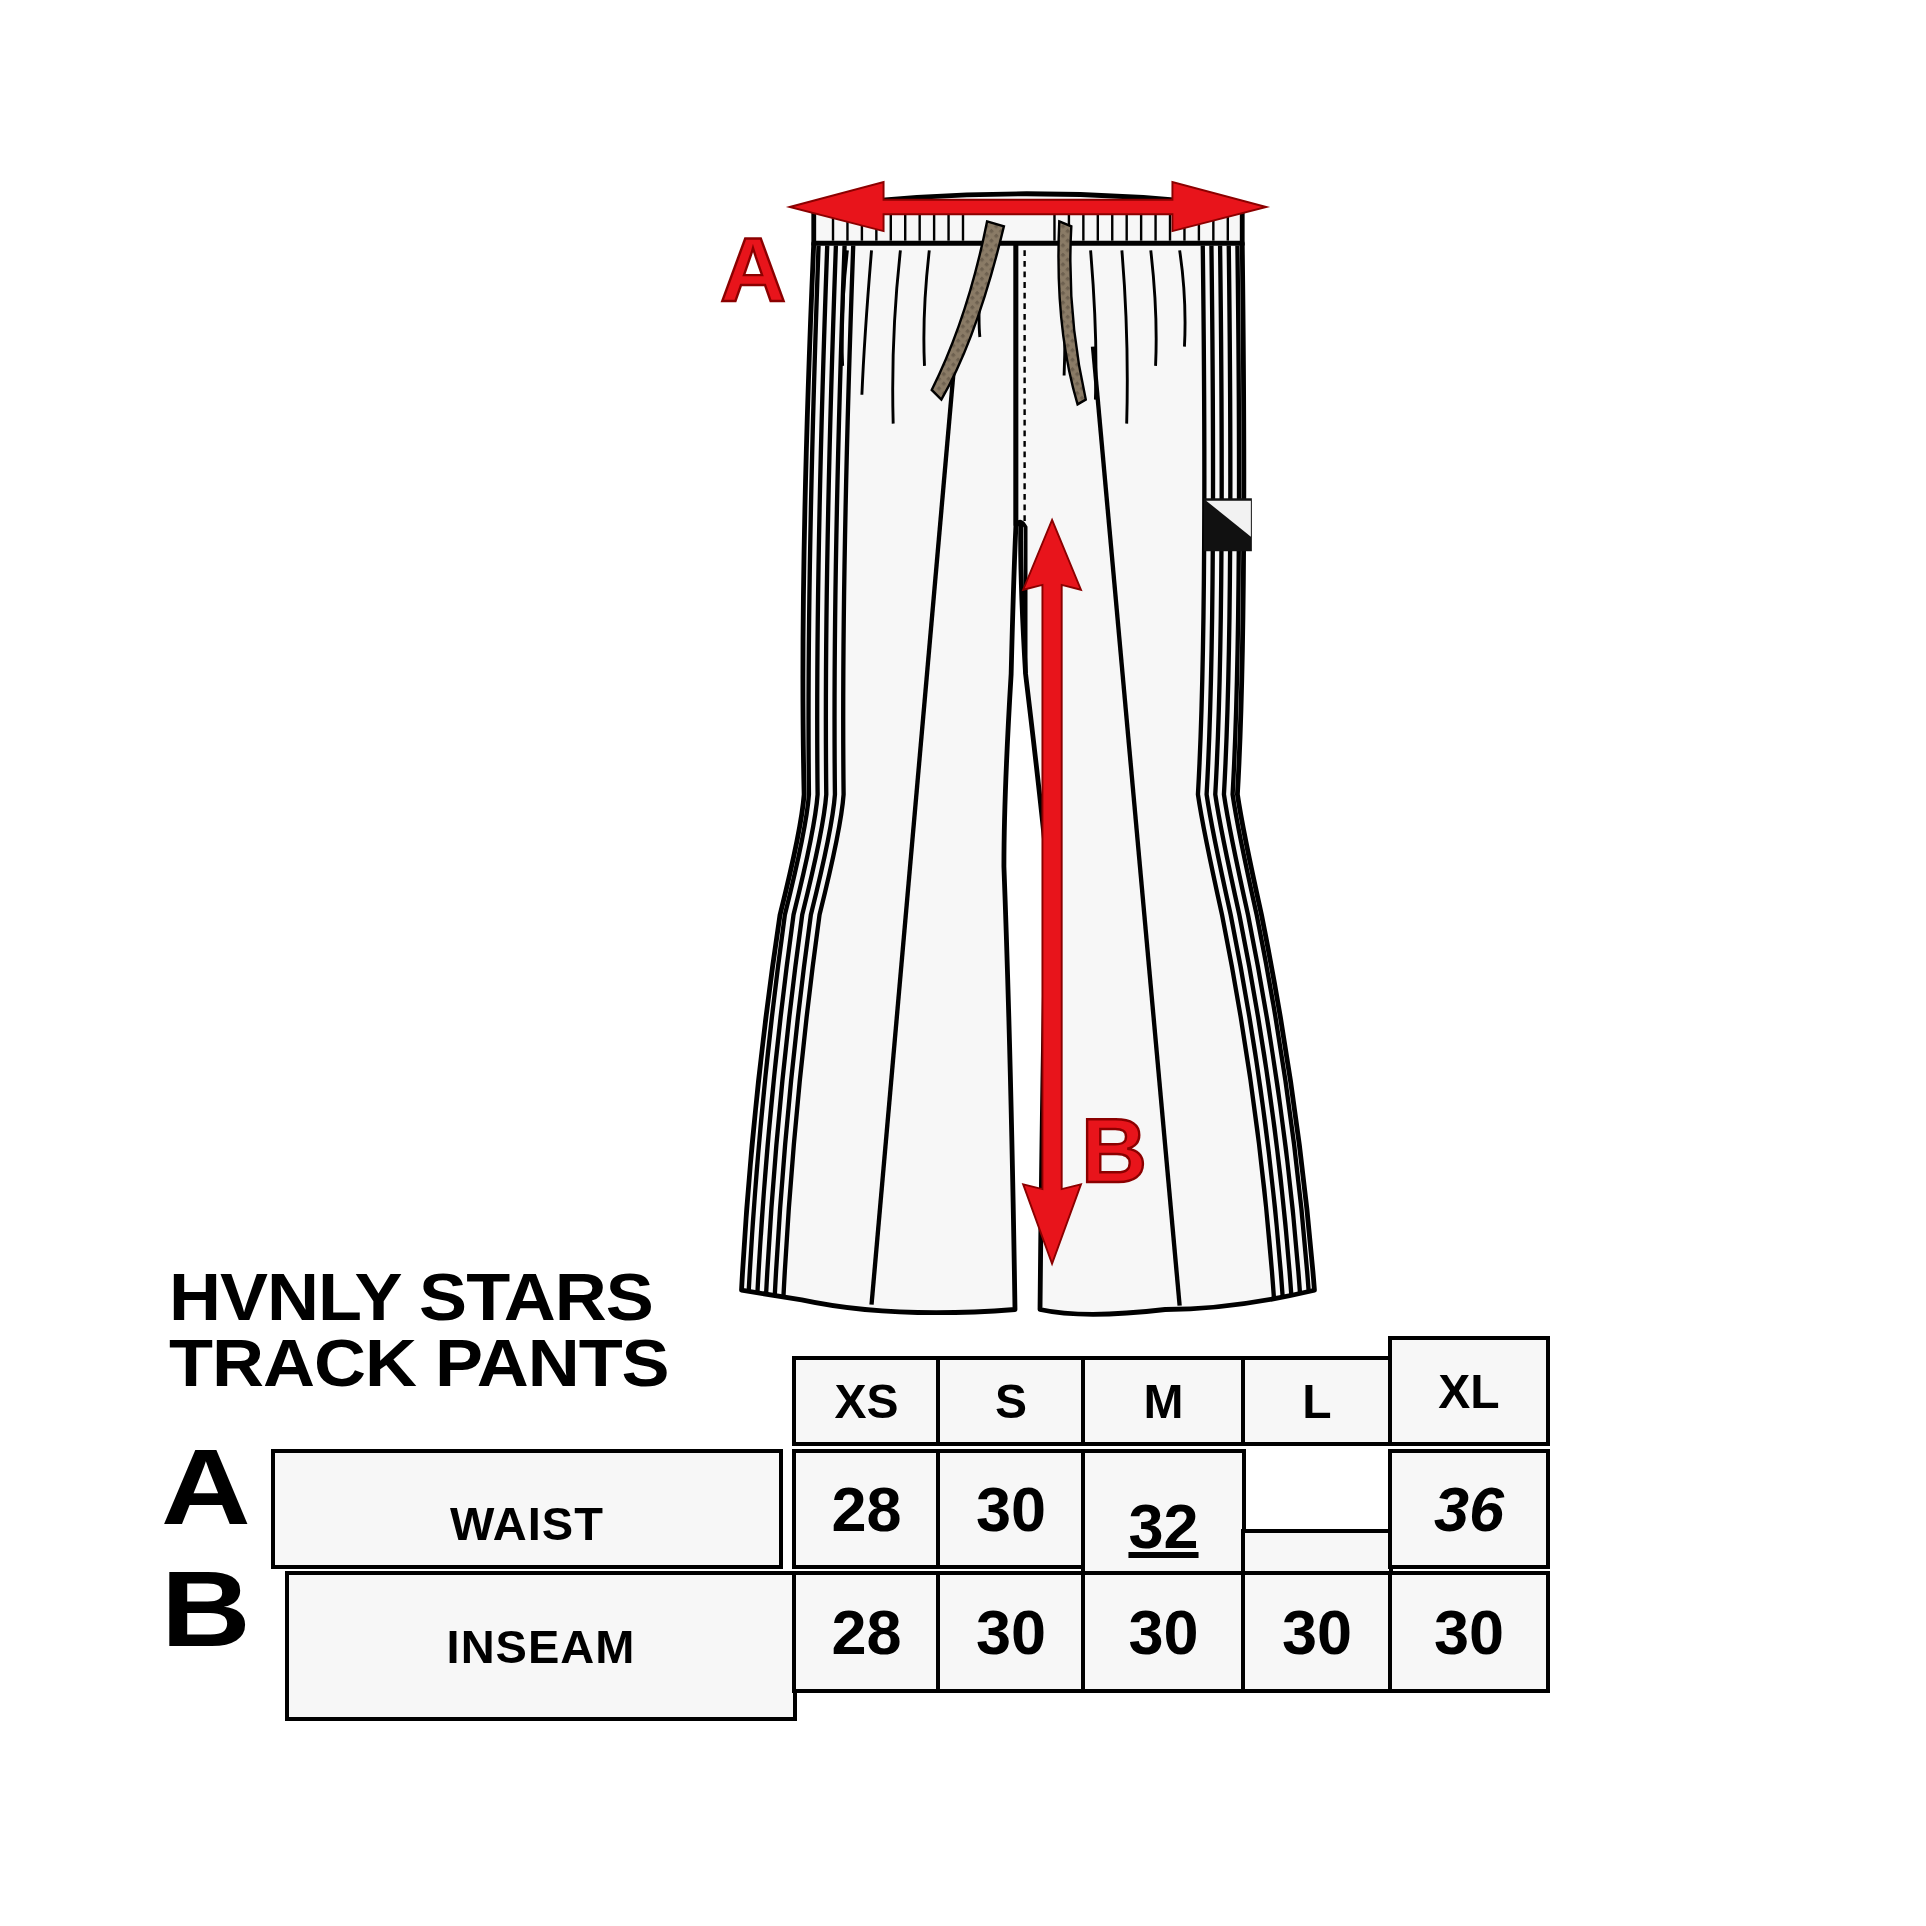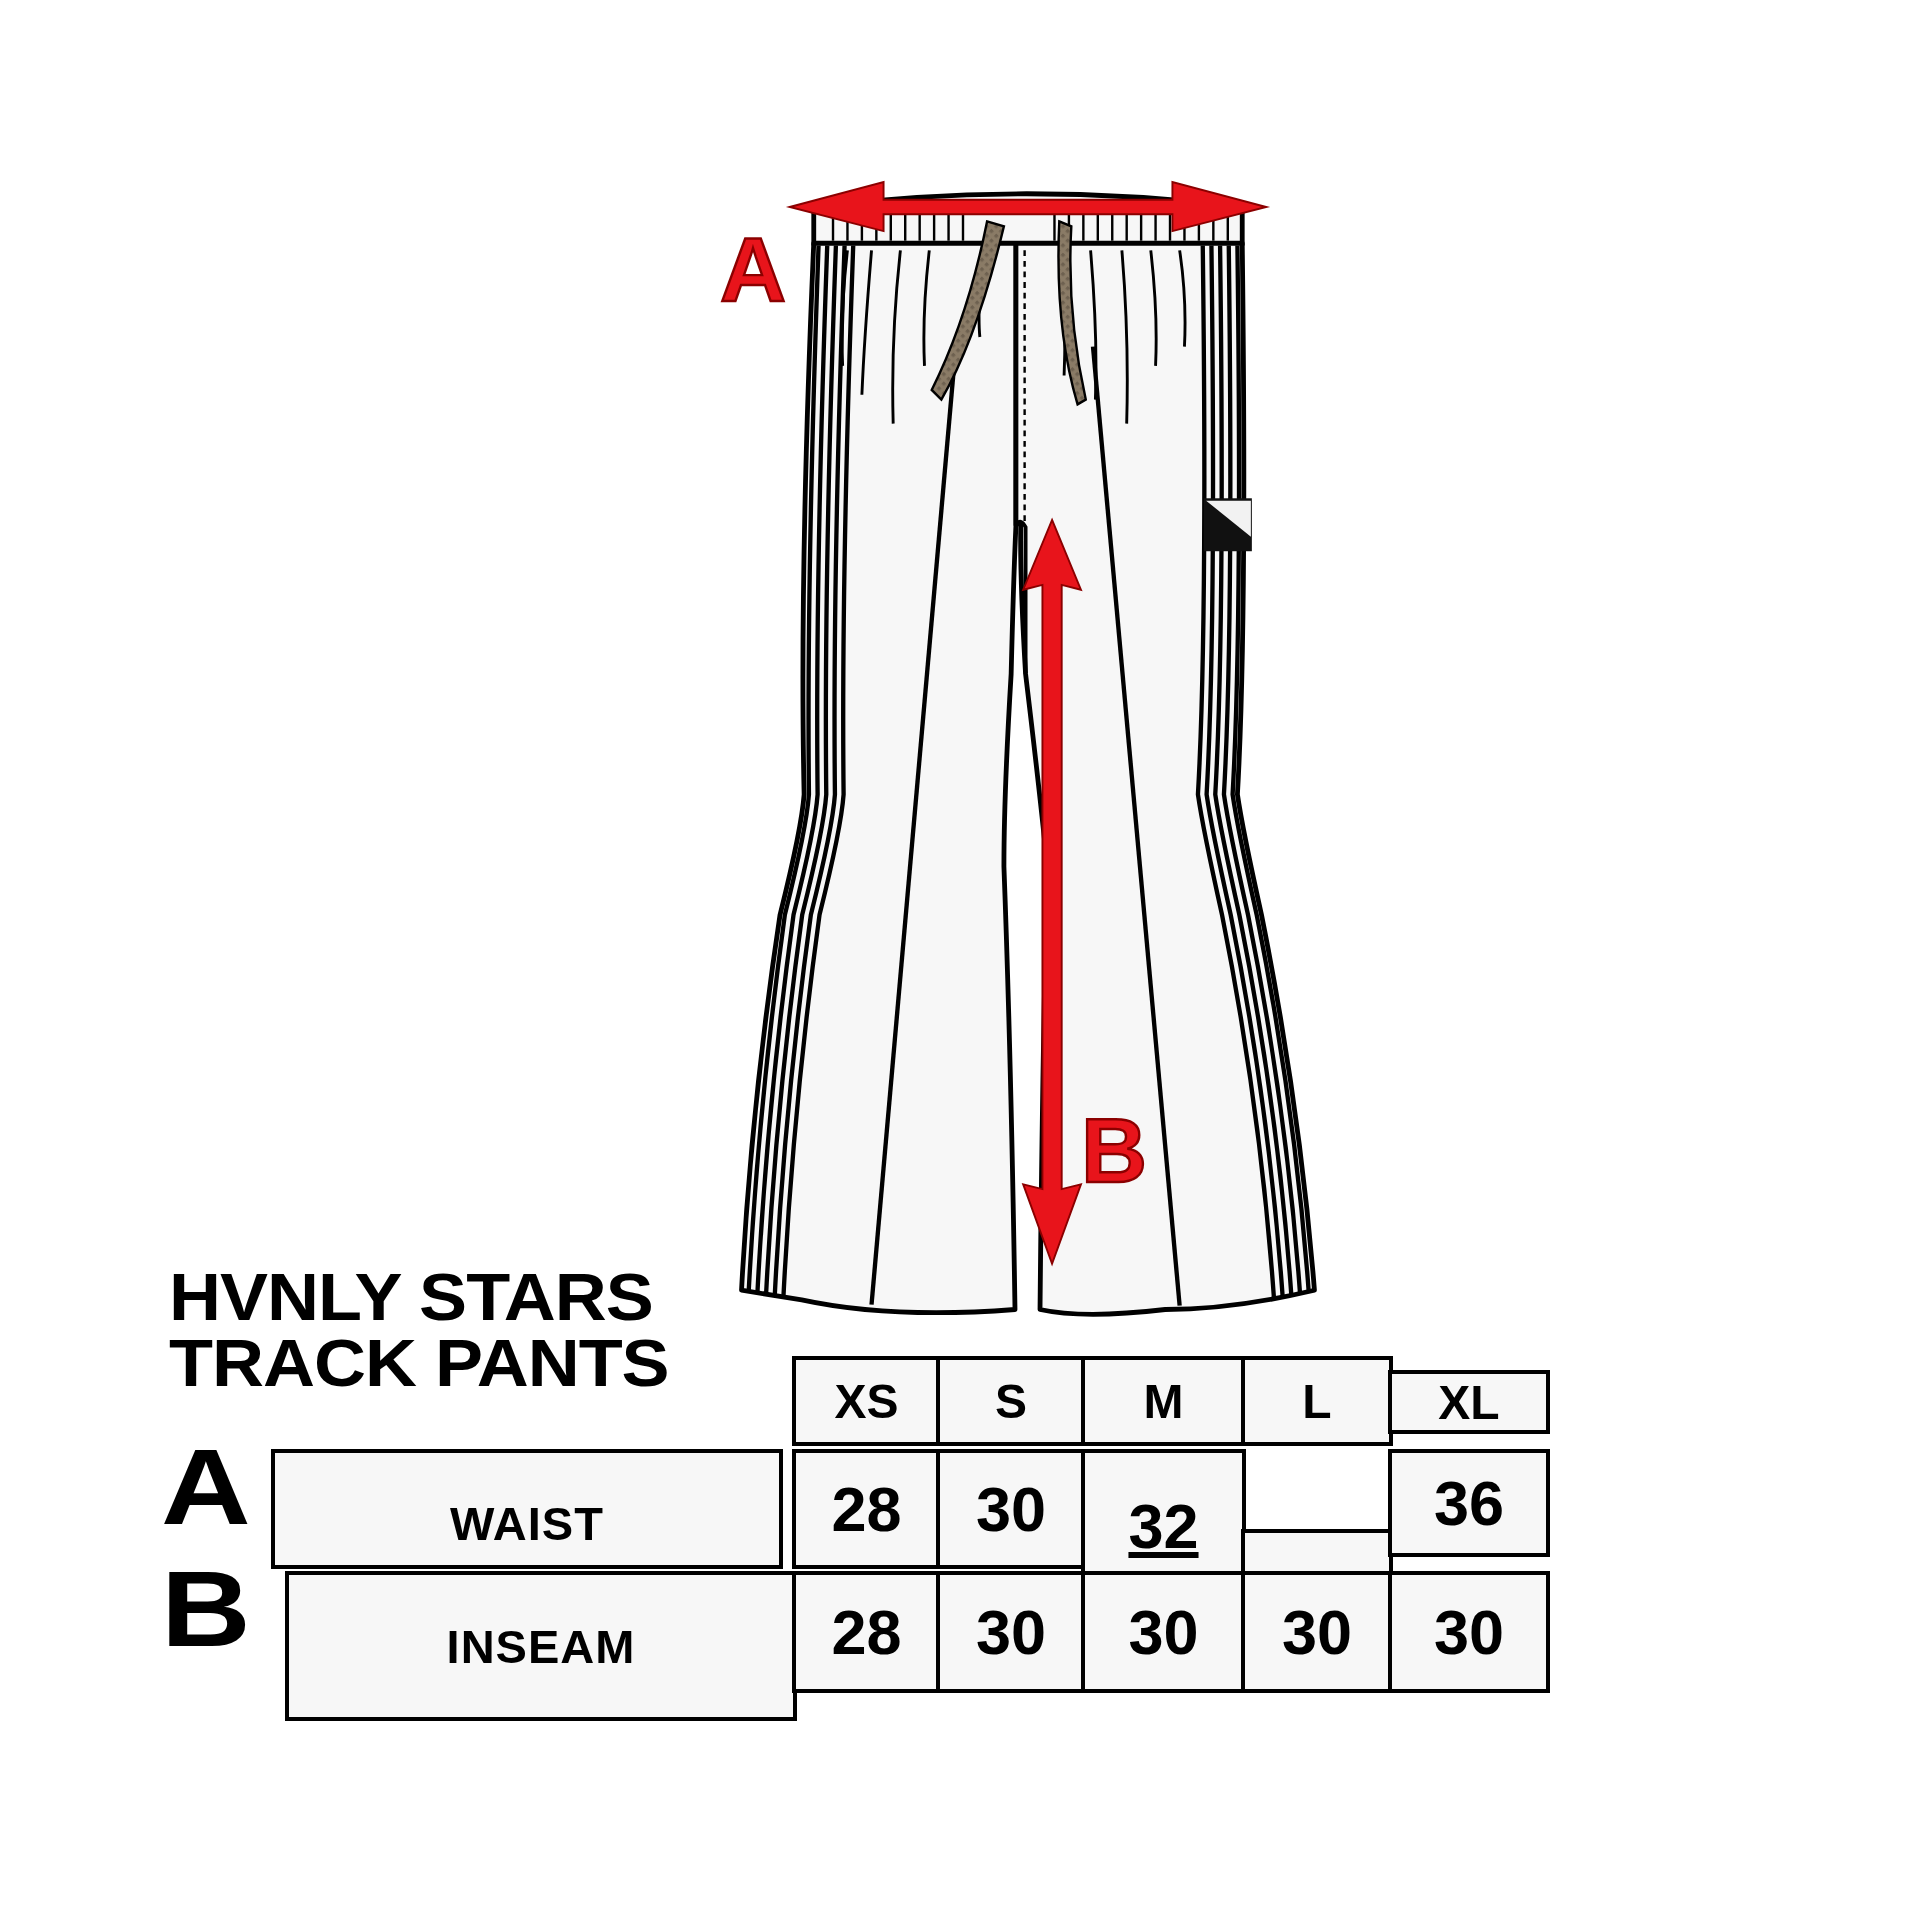--- a/index.html
+++ b/index.html
@@ -120,29 +120,29 @@
 
 <div class="title" style="top:1264px;">HVNLY STARS</div>
 <div class="title" style="top:1330px;">TRACK PANTS</div>
 
 <div>
 
   <div class="cell hdr" style="left:792px; top:1330px; width:149px; height:90px;">XS</div>
   <div class="cell hdr" style="left:936px; top:1330px; width:150px; height:90px;">S</div>
   <div class="cell hdr" style="left:1081px; top:1330px; width:165px; height:90px;">M</div>
   <div class="cell hdr" style="left:1241px; top:1330px; width:152px; height:90px;">L</div>
-  <div class="cell hdr" style="left:1388px; top:1344px; width:162px; height:64px;">XL</div>
+  <div class="cell hdr" style="left:1388px; top:1310px; width:162px; height:110px;">XL</div>
 
   <div class="row-letter" style="top:1433px;">A</div>
   <div class="cell lbl" style="left:271px; top:1423px; width:512px; height:120px; padding-top:29px;">WAIST</div>
   <div class="cell val" style="left:792px; top:1423px; width:149px; height:120px;">28</div>
   <div class="cell val" style="left:936px; top:1423px; width:150px; height:120px;">30</div>
   <div class="cell val" style="left:1081px; top:1423px; width:165px; height:153px;text-decoration:underline;">32</div>
   <div class="cell val" style="left:1241px; top:1503px; width:152px; height:148px;">34</div>
-  <div class="cell val" style="left:1388px; top:1423px; width:162px; height:108px;">36</div>
+  <div class="cell val" style="left:1388px; top:1423px; width:162px; height:120px;font-style:italic;">36</div>
 
   <div class="row-letter" style="top:1555px;">B</div>
   <div class="cell lbl" style="left:285px; top:1545px; width:512px; height:150px;">INSEAM</div>
   <div class="cell val" style="left:792px; top:1545px; width:149px; height:122px;">28</div>
   <div class="cell val" style="left:936px; top:1545px; width:150px; height:122px;">30</div>
   <div class="cell val" style="left:1081px; top:1545px; width:165px; height:122px;">30</div>
   <div class="cell val" style="left:1241px; top:1545px; width:152px; height:122px;">30</div>
   <div class="cell val" style="left:1388px; top:1545px; width:162px; height:122px;">30</div>
 </div>
 

